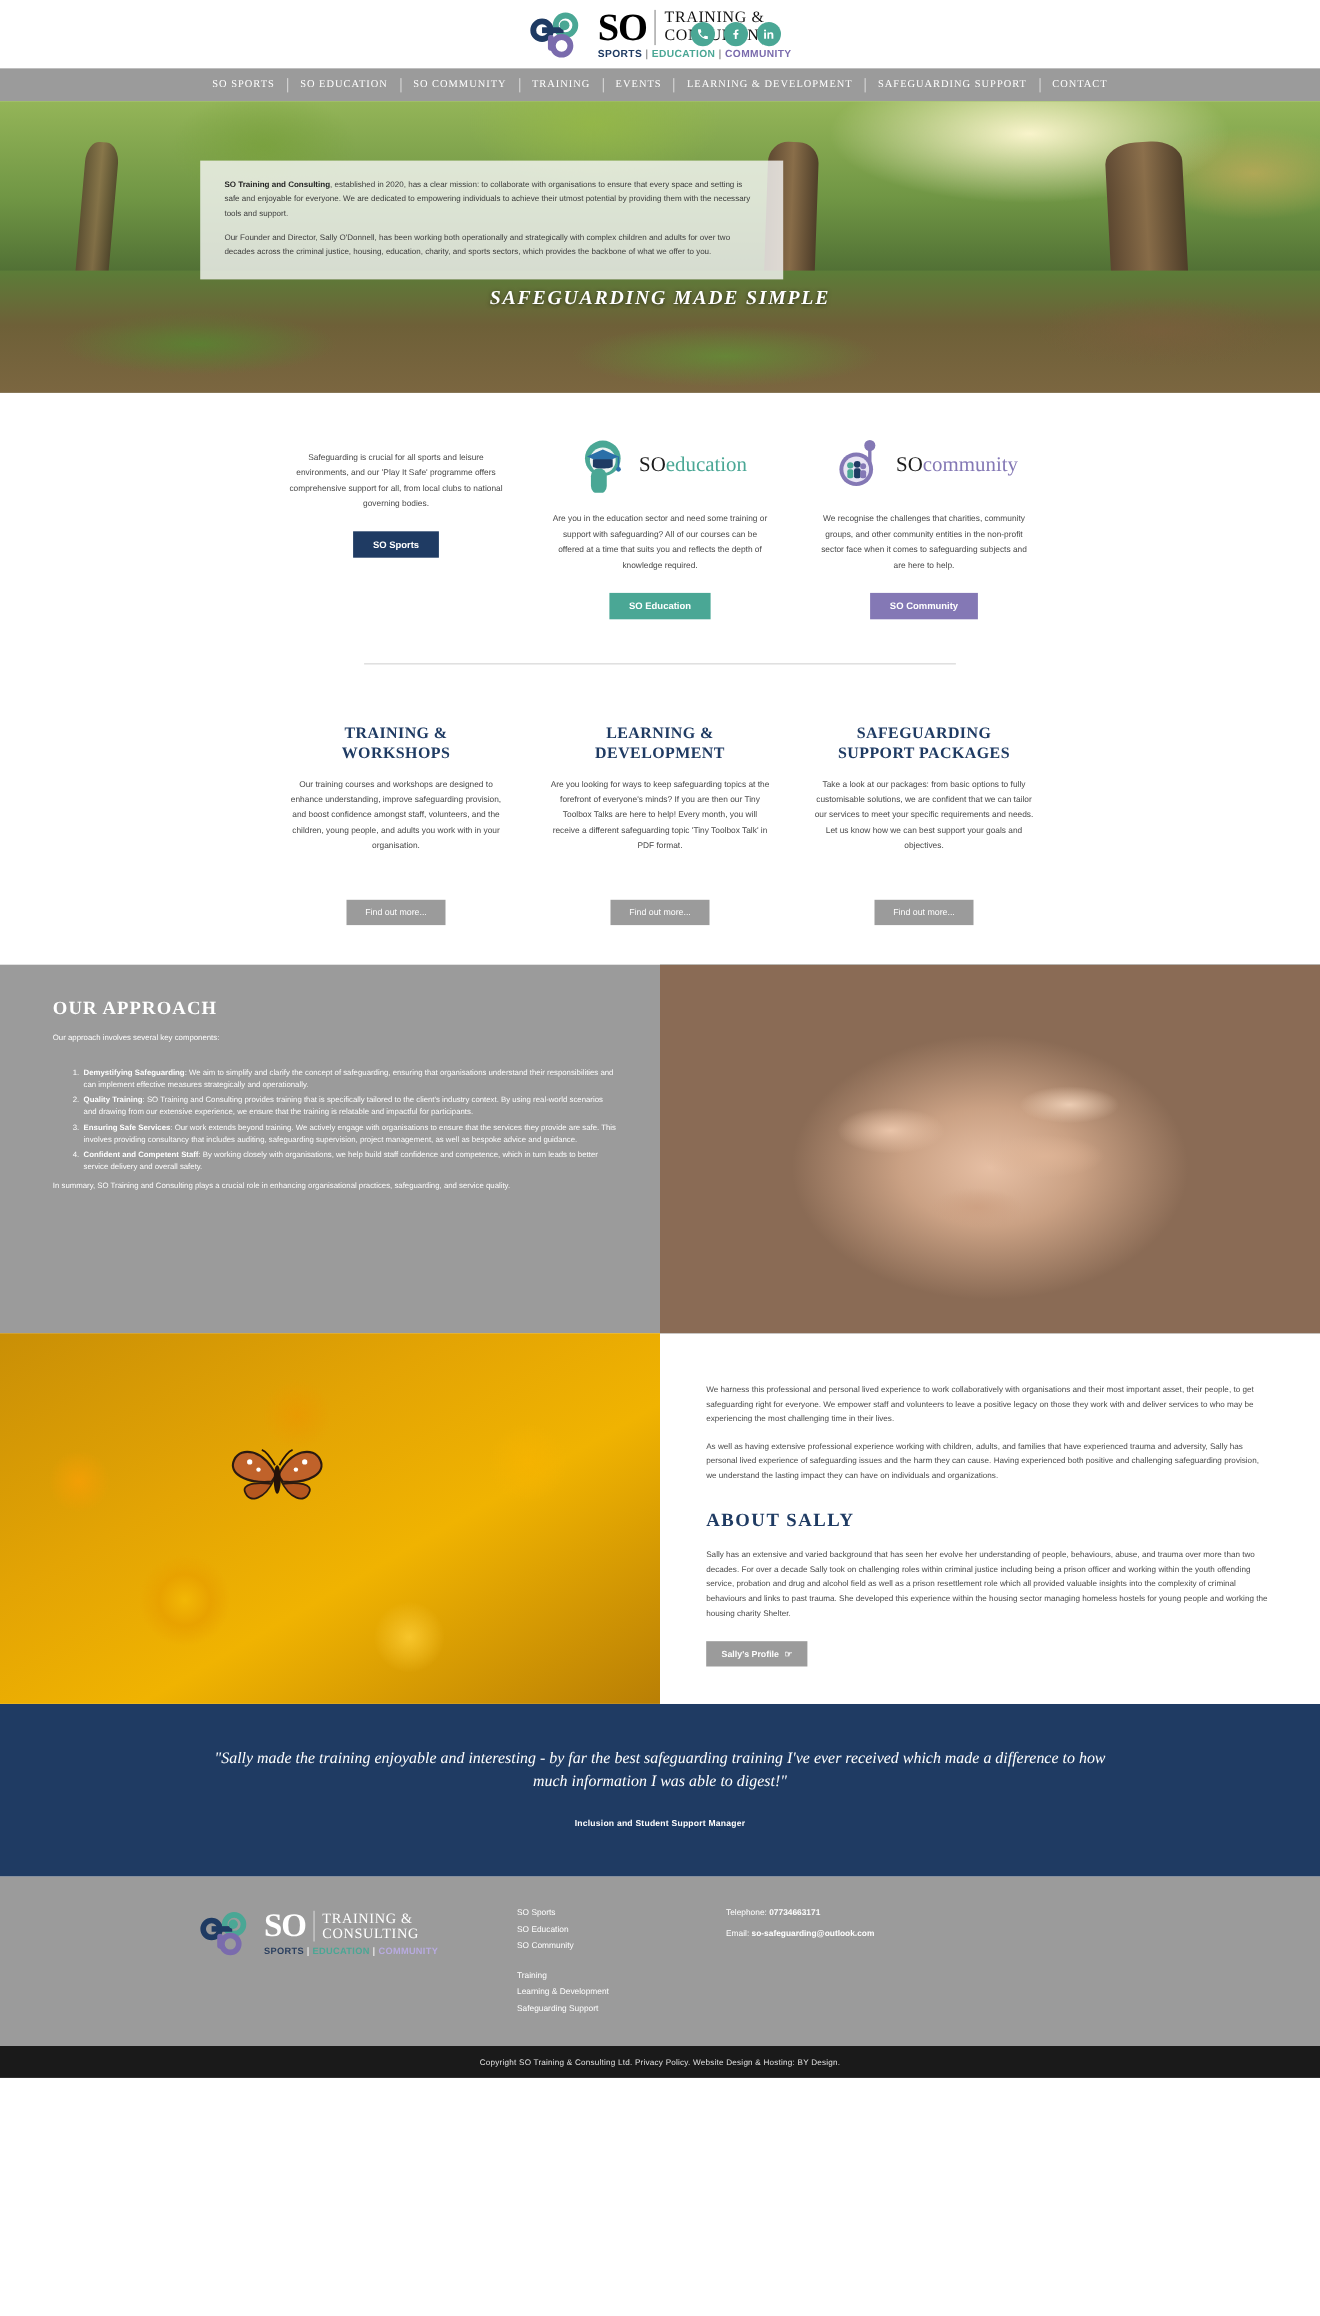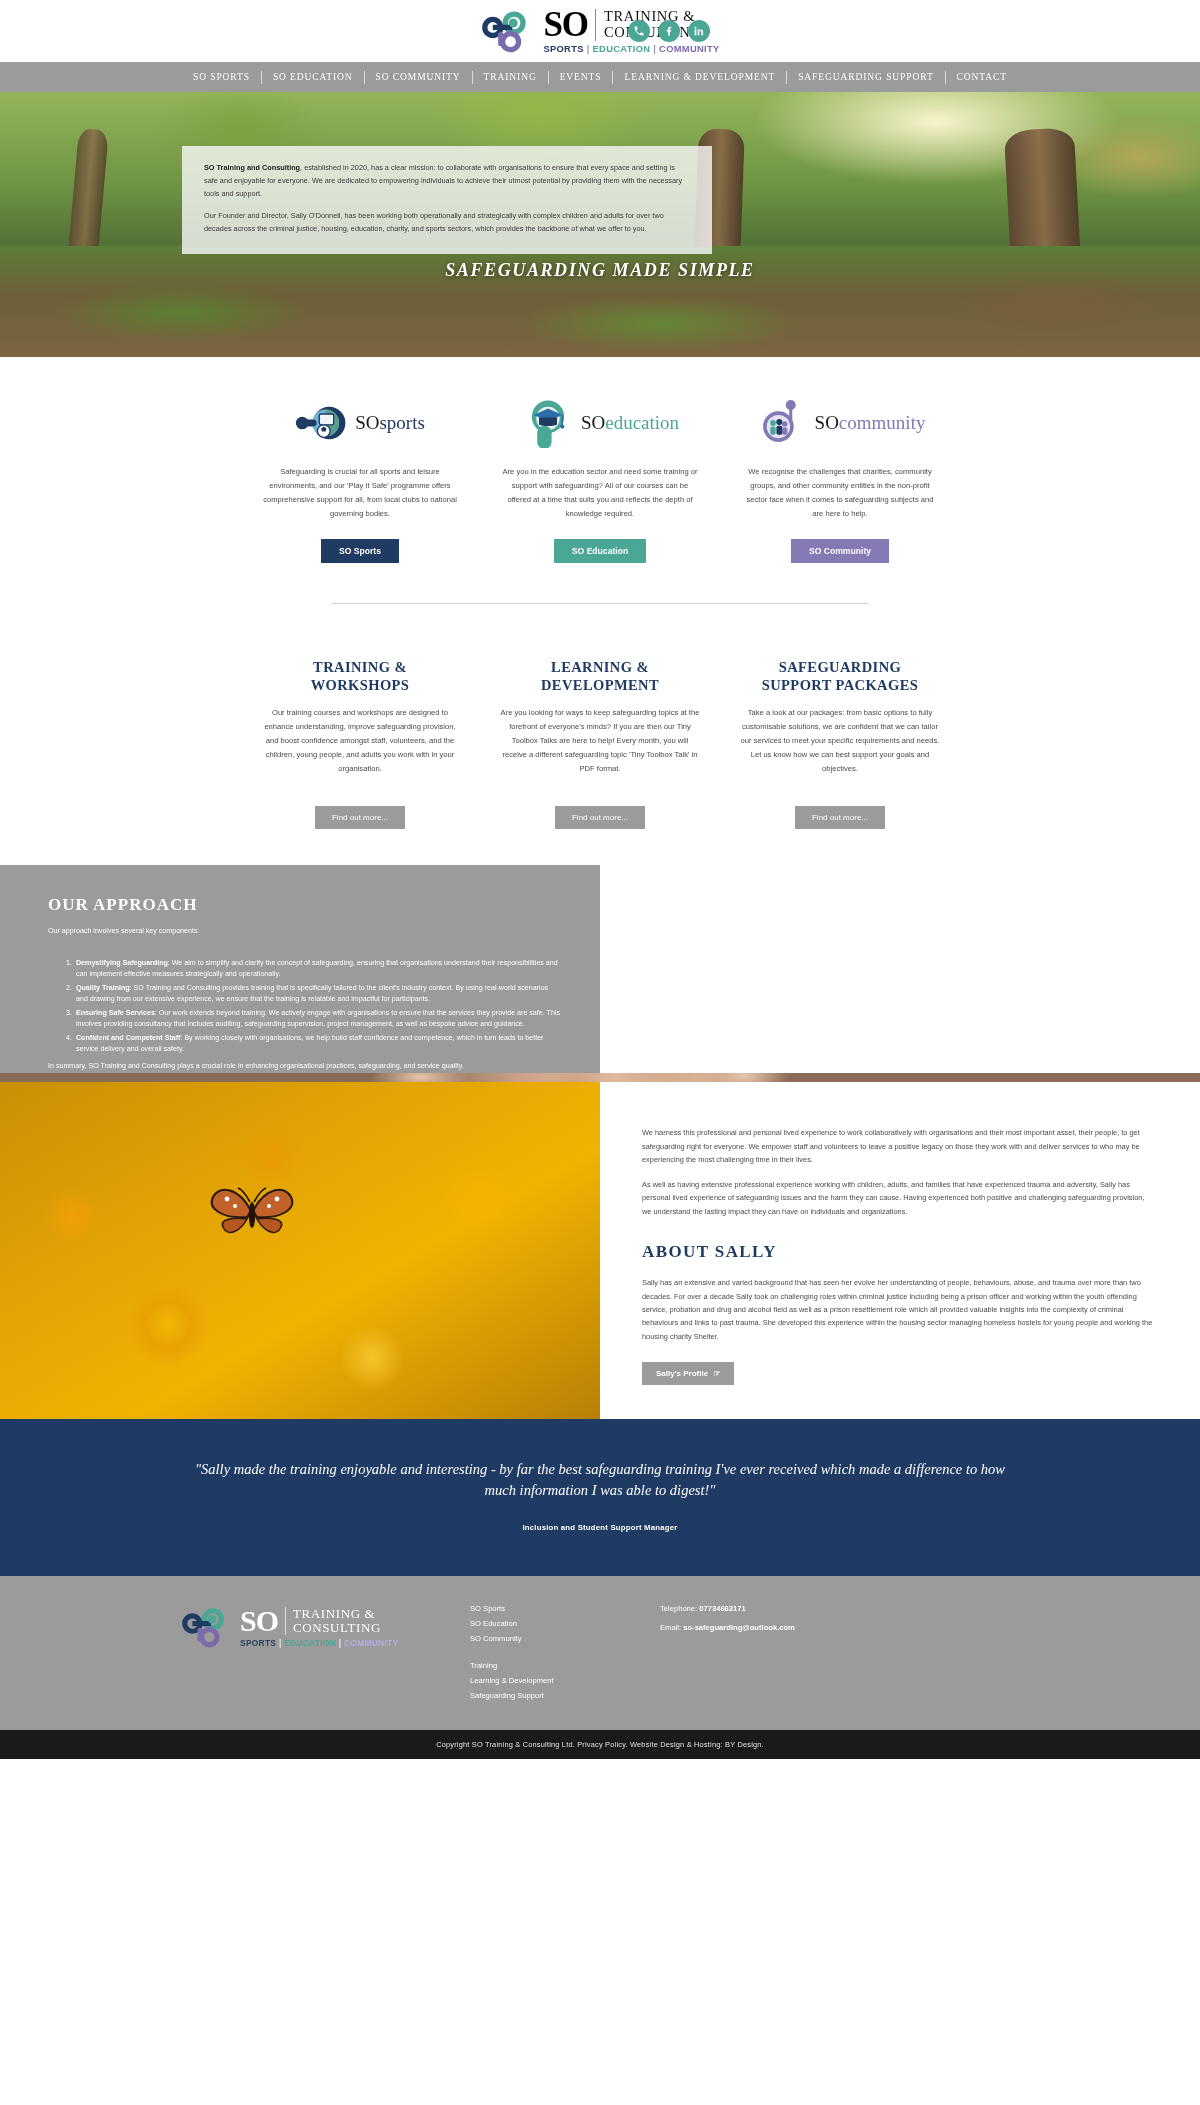--- a/index.html
+++ b/index.html
@@ -213,32 +213,32 @@
   }
   .col-body {
     font-size: 7.6px;
     line-height: 1.85;
     color: #4a4a4a;
     padding: 0 12px;
     min-height: 84px;
   }
   .gray-btn {
     display: inline-block;
-    margin-top: 16px;
+    margin-top: 28px;
     padding: 7px 17px;
     font-size: 8px;
     color: #fff;
     background: #9b9b9b;
     border: none;
     cursor: pointer;
     font-family: "Liberation Sans", sans-serif;
   }
 
   
-  .approach-wrap { display: flex; height: 217px; flex-direction: column; }
+  .approach-wrap { display: flex; height: 335px; }
   .approach {
     width: 600px;
     background: #9b9b9b;
     color: #fff;
     padding: 30px 40px 0 48px;
   }
   .approach h2 {
     font-family: "Liberation Serif", serif;
     font-size: 17px;
     font-weight: 700;
@@ -466,33 +466,20 @@
     <p><b>SO Training and Consulting</b><span>, established in 2020, has a clear mission: to collaborate with organisations to ensure that every space and setting is safe and enjoyable for everyone. We are dedicated to empowering individuals to achieve their utmost potential by providing them with the necessary tools and support.</span></p>
     <p>Our Founder and Director, Sally O'Donnell, has been working both operationally and strategically with complex children and adults for over two decades across the criminal justice, housing, education, charity, and sports sectors, which provides the backbone of what we offer to you.</p>
   </div>
   <div class="hero-tagline">SAFEGUARDING MADE SIMPLE</div>
 </section>
 
 <section class="services">
   <div class="row3">
 
     <div class="col3">
-      <div class="logo-row">
-        <svg width="54" height="44" viewBox="0 0 60 48">
-          <circle cx="38" cy="24" r="18" fill="#1f3b63"></circle>
-          <circle cx="34" cy="24" r="15" fill="#6fb4d8"></circle>
-          <path d="M34 9 a15 15 0 0 1 0 30z" fill="#5a9e8e"></path>
-          <rect x="27" y="14" width="16" height="12" rx="2" fill="#eef4f8" stroke="#1f3b63" stroke-width="1.5"></rect>
-          <circle cx="32" cy="33" r="7" fill="#fff" stroke="#1f3b63" stroke-width="1.5"></circle>
-          <path d="M32 28l3 2-1 3.5h-4L29 30z" fill="#1f3b63"></path>
-          <rect x="6" y="20" width="18" height="8" rx="4" fill="#1f3b63"></rect>
-          <circle cx="8" cy="24" r="7" fill="#1f3b63"></circle>
-        </svg>
-        <span class="logo-word w-sports"><span class="dark">SO</span><span class="accent">sports</span></span>
-      </div>
       <div class="svc-text">Safeguarding is crucial for all sports and leisure environments, and our 'Play It Safe' programme offers comprehensive support for all, from local clubs to national governing bodies.</div>
       <button class="svc-btn btn-sports">SO Sports</button>
     </div>
 
     <div class="col3">
       <div class="logo-row">
         <svg width="54" height="50" viewBox="0 0 60 54">
           <circle cx="30" cy="20" r="18" fill="#4aa795"></circle>
           <circle cx="30" cy="22" r="13" fill="#eef4f2"></circle>
           <path d="M26 30 a8 8 0 0 0 -8 8 l0 10 a8 8 0 0 0 16 0 l0 -10 a8 8 0 0 0 -8 -8z" fill="#4aa795"></path>

